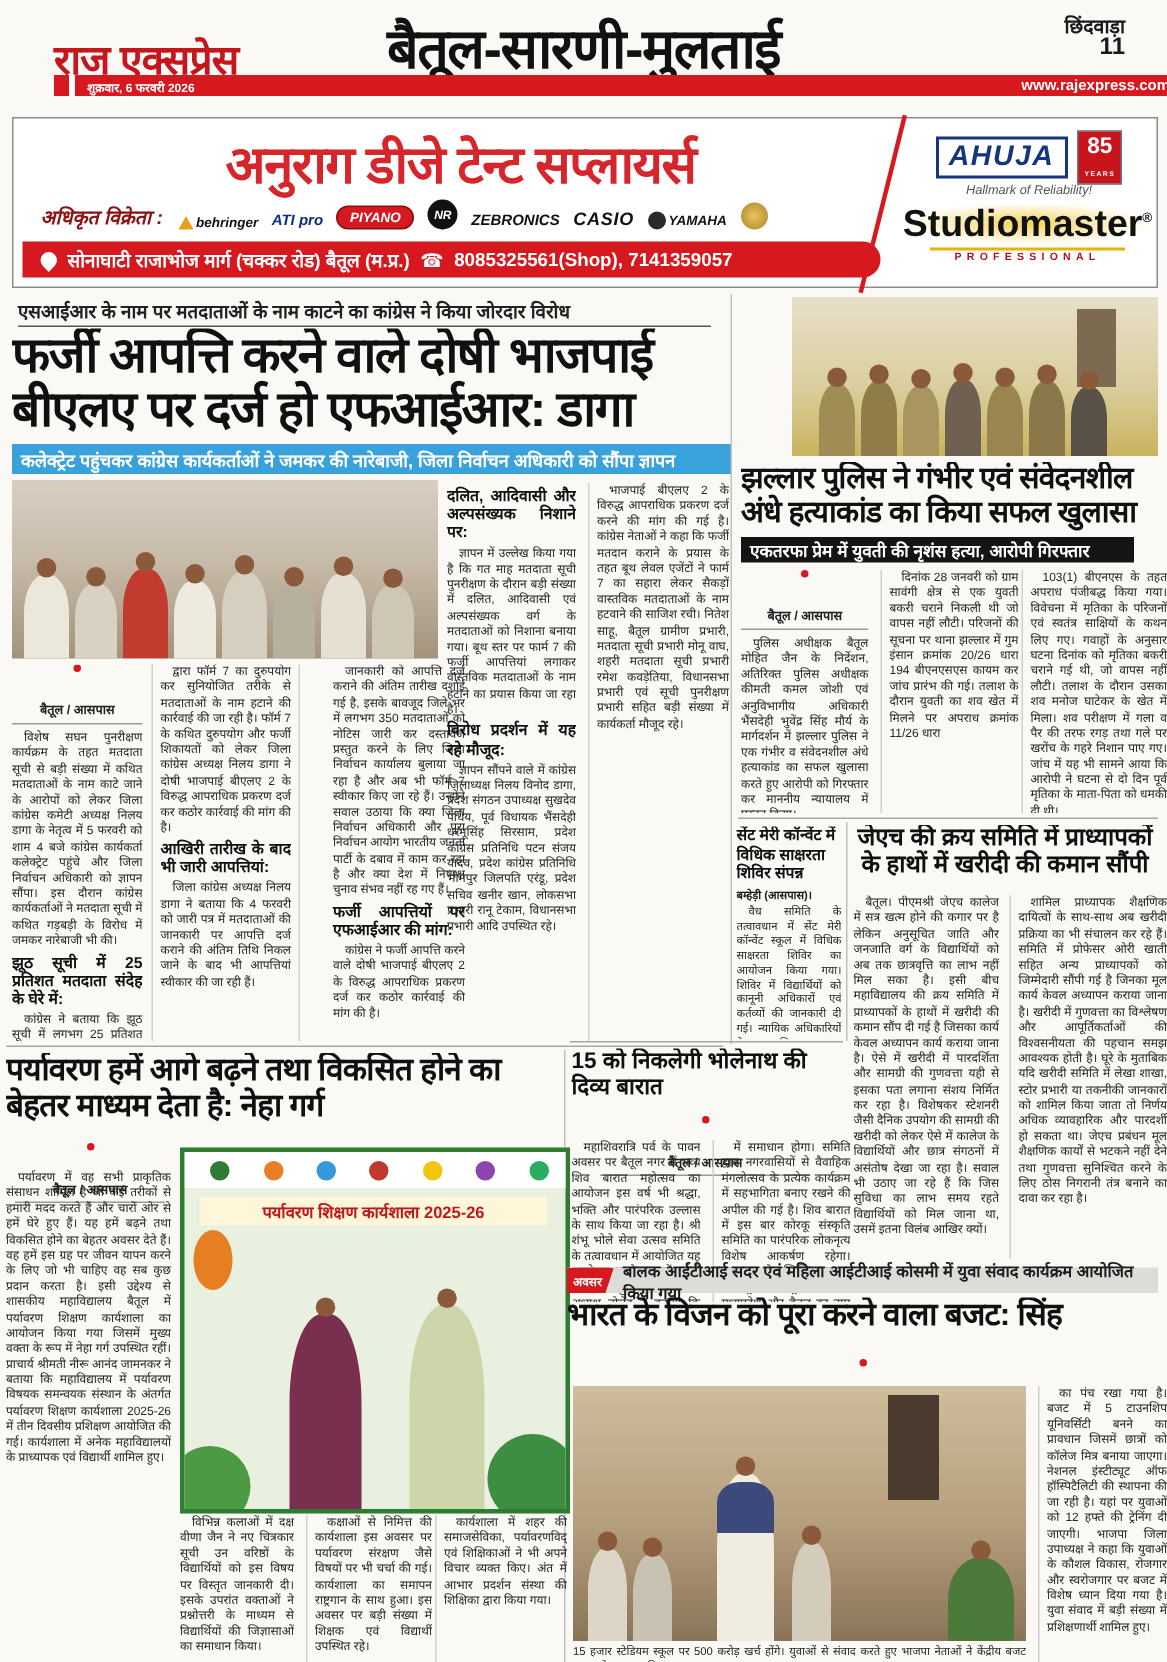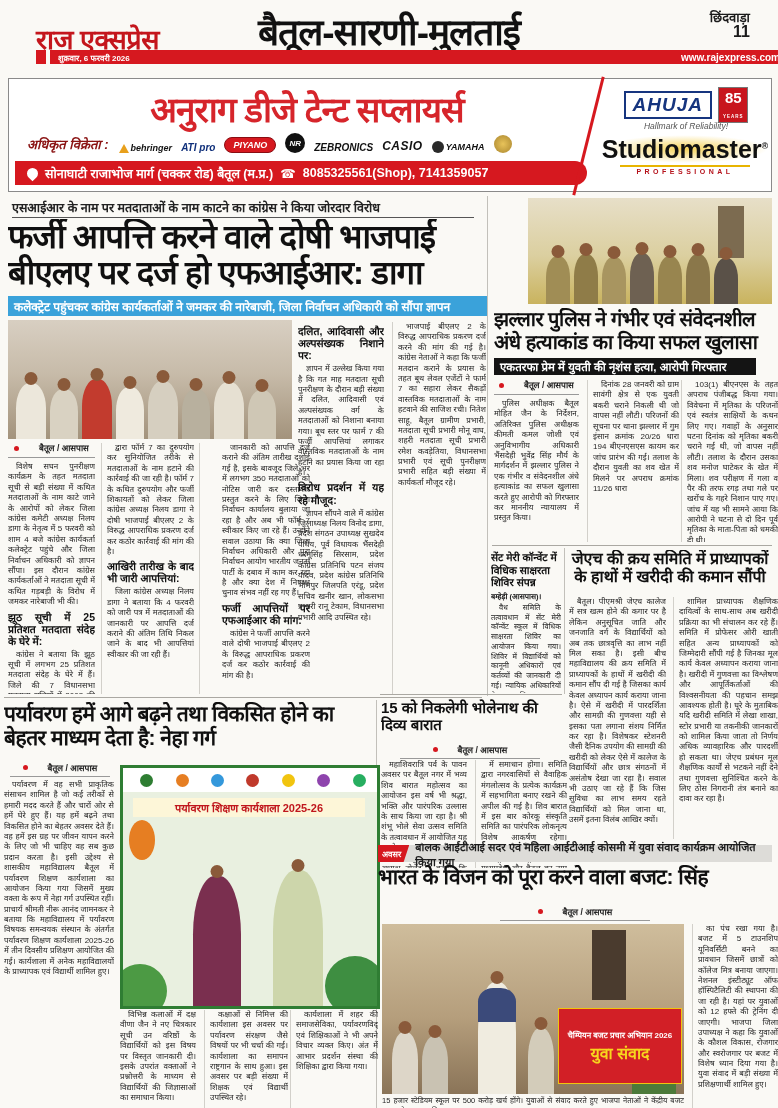--- a/index.html
+++ b/index.html
@@ -26,21 +26,21 @@
   .kicker{font-size:12.5px;font-weight:700;color:#222;border-bottom:1px solid #555;padding-bottom:1px;}
   .headline-xl{font-size:33px;font-weight:800;line-height:1.1;letter-spacing:-1px;color:#101010;}
   .headline-lg{font-size:20px;font-weight:800;line-height:1.15;letter-spacing:-0.5px;color:#101010;}
   .headline-md{font-size:16px;font-weight:800;line-height:1.15;color:#101010;text-align:center;}
   .headline-sm{font-size:10.5px;font-weight:800;line-height:1.2;color:#101010;}
   .bar-blue{background:#3aa2da;color:#fff;font-size:12px;font-weight:700;display:flex;align-items:center;padding:0 6px;}
   .bar-black{background:#141414;color:#fff;font-size:11.5px;font-weight:700;display:flex;align-items:center;padding:0 6px;}
   .col{font-size:8px;line-height:1.3;text-align:justify;color:#262626;overflow:hidden;}
   .col p{margin:0 0 3px 0;text-indent:8px;}
   .subhead{font-size:10.5px;font-weight:800;line-height:1.15;margin:3px 0;color:#111;}
-  .byline{display:flex;align-items:center;justify-content:center;gap:20px;font-size:8.5px;font-weight:700;color:#222;border-bottom:1px solid #999;padding-bottom:3px;margin-bottom:4px;}
+  .byline{display:flex;align-items:center;justify-content:center;gap:20px;font-size:8.5px;font-weight:700;color:#222;border-bottom:1px solid #999;padding-bottom:3px;margin-bottom:4px;flex-direction:column;}
   .reddot{width:5px;height:5px;border-radius:50%;background:#d6181f;display:inline-block;}
   .vrule{background:#c2c0ba;width:1px;}
   .hrule{background:#aaa8a2;height:1px;}
   
   .photo{overflow:hidden;}
   .fig{position:absolute;bottom:0;border-radius:45% 45% 0 0;}
   .fig:before{content:"";position:absolute;top:-11px;left:50%;transform:translateX(-50%);width:13px;height:13px;border-radius:50%;background:#8a5a3a;}
   .kicker-bar{background:#dddcd8;display:flex;align-items:center;font-size:11px;font-weight:800;color:#1d1d1d;}
   .tag-wedge{background:#d6181f;color:#fff;font-size:8px;font-weight:700;height:100%;display:flex;align-items:center;padding:0 8px 0 4px;clip-path:polygon(0 0,100% 0,82% 100%,0 100%);margin-right:6px;}
   .banner-red{background:#d21f26;border:1px solid #f1c40f;color:#fff;text-align:center;display:flex;flex-direction:column;justify-content:center;gap:2px;}
@@ -265,24 +265,20 @@
       <span>बैतूल / आसपास</span>
     </div>
   <div class="abs photo" style="left:382px;top:924px;width:302px;height:170px;background:linear-gradient(180deg,#cfbd9c 0%,#b59e7c 55%,#8a7458 100%);">
     <div class="abs" style="left:210px;top:6px;width:34px;height:70px;background:#4a3b2e;"></div>
     <div class="fig" style="left:10px;width:26px;height:62px;background:#ddd6c8;"></div>
     <div class="fig" style="left:40px;width:26px;height:58px;background:#c9c2b2;"></div>
     <div class="fig" style="left:96px;width:38px;height:112px;background:#f0ece0;"></div>
     <div class="abs" style="left:96px;bottom:72px;width:38px;height:34px;background:#3b4a7a;border-radius:40% 40% 0 0;"></div>
     <div class="fig" style="left:146px;width:26px;height:66px;background:#d3ccba;"></div>
     <div class="fig" style="left:250px;width:44px;height:56px;background:#4c7a3a;border-radius:50% 50% 0 0;"></div>
-    <div class="abs banner-red" style="left:176px;top:84px;width:122px;height:74px;">
-      <div style="font-size:8px;font-weight:700;">चैम्पियन बजट प्रचार अभियान 2026</div>
-      <div style="font-size:16px;font-weight:800;color:#f7d51d;">युवा संवाद</div>
-    </div>
   </div>
   <div class="abs col" style="left:382px;top:1096px;width:302px;height:12px;font-size:7.5px;">
     <p style="text-indent:0;">15 हजार स्टेडियम स्कूल पर 500 करोड़ खर्च होंगे। युवाओं से संवाद करते हुए भाजपा नेताओं ने केंद्रीय बजट 2026 के प्रावधान गिनाए।</p>
   </div>
   <div class="abs col" style="left:692px;top:924px;width:80px;height:184px;border-left:1px solid #d2d0ca;padding-left:5px;">
     <p>का पंच रखा गया है। बजट में 5 टाउनशिप यूनिवर्सिटी बनने का प्रावधान जिसमें छात्रों को कॉलेज मित्र बनाया जाएगा। नेशनल इंस्टीट्यूट ऑफ हॉस्पिटैलिटी की स्थापना की जा रही है। यहां पर युवाओं को 12 हफ्ते की ट्रेनिंग दी जाएगी। भाजपा जिला उपाध्यक्ष ने कहा कि युवाओं के कौशल विकास, रोजगार और स्वरोजगार पर बजट में विशेष ध्यान दिया गया है। युवा संवाद में बड़ी संख्या में प्रशिक्षणार्थी शामिल हुए।</p>
   </div>
 
 </div>
 

